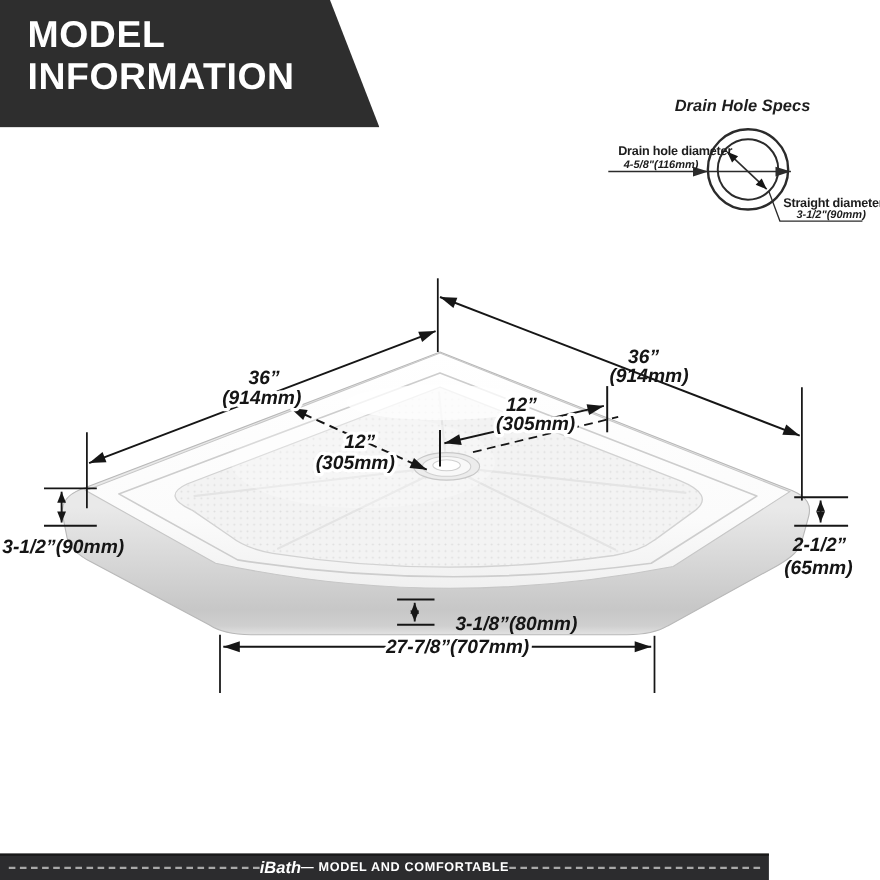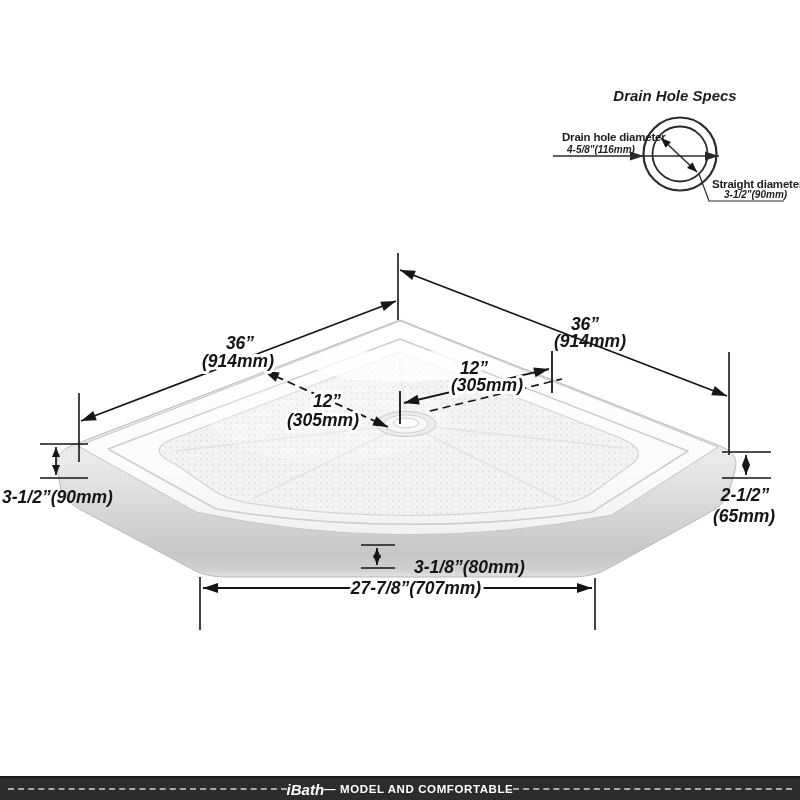--- a/index.html
+++ b/index.html
@@ -15,32 +15,38 @@
 
   
   svg{position:absolute;left:0;top:0;}
   .dim{font:italic 700 17.5px "Liberation Sans",sans-serif;fill:#151515;}
   .halo{paint-order:stroke;stroke:#ffffff;stroke-width:6px;stroke-linejoin:round;}
   .ds-t{font:italic 700 15px "Liberation Sans",sans-serif;fill:#1d1d1d;}
   .ds-l{font:700 11.5px "Liberation Sans",sans-serif;fill:#1d1d1d;letter-spacing:-.2px;}
   .ds-v{font:italic 700 10px "Liberation Sans",sans-serif;fill:#1d1d1d;}
 
   
-  .footer{position:absolute;left:0;top:776px;width:800px;height:24px;background:#2c2c2e;
+  .footer{position:absolute;left:0;top:776px;width:699px;height:24px;background:#2c2c2e;
           border-top:2px solid #191919;display:flex;align-items:center;box-sizing:border-box;
           padding:0 8px;}
   .footer .dash{flex:1;height:0;border-top:2px dashed #a8a8a8;}
   .brand{color:#fff;font-weight:800;font-style:italic;font-size:15px;white-space:nowrap;}
   .tagline{color:#fff;font-weight:600;font-size:11.5px;letter-spacing:.6px;white-space:nowrap;}
 </style>
 </head>
 <body>
 
 <div id="stage">
 
+  <div class="banner">
+    <div class="banner-text">
+      <div>MODEL</div>
+      <div>INFORMATION</div>
+    </div>
+  </div>
 
   <svg width="800" height="800" viewBox="0 0 800 800">
     <defs>
       <marker id="ah" markerUnits="userSpaceOnUse" markerWidth="18" markerHeight="12" refX="16" refY="6" orient="auto-start-reverse">
         <path d="M1,1 L16,6 L1,11 Z" fill="#161616"></path>
       </marker>
       <marker id="ahS" markerUnits="userSpaceOnUse" markerWidth="12" markerHeight="9" refX="10.5" refY="4.5" orient="auto-start-reverse">
         <path d="M.5,.5 L10.5,4.5 L.5,8.5 Z" fill="#161616"></path>
       </marker>
       <linearGradient id="wallG" x1="0" y1="0.55" x2="0" y2="1">

